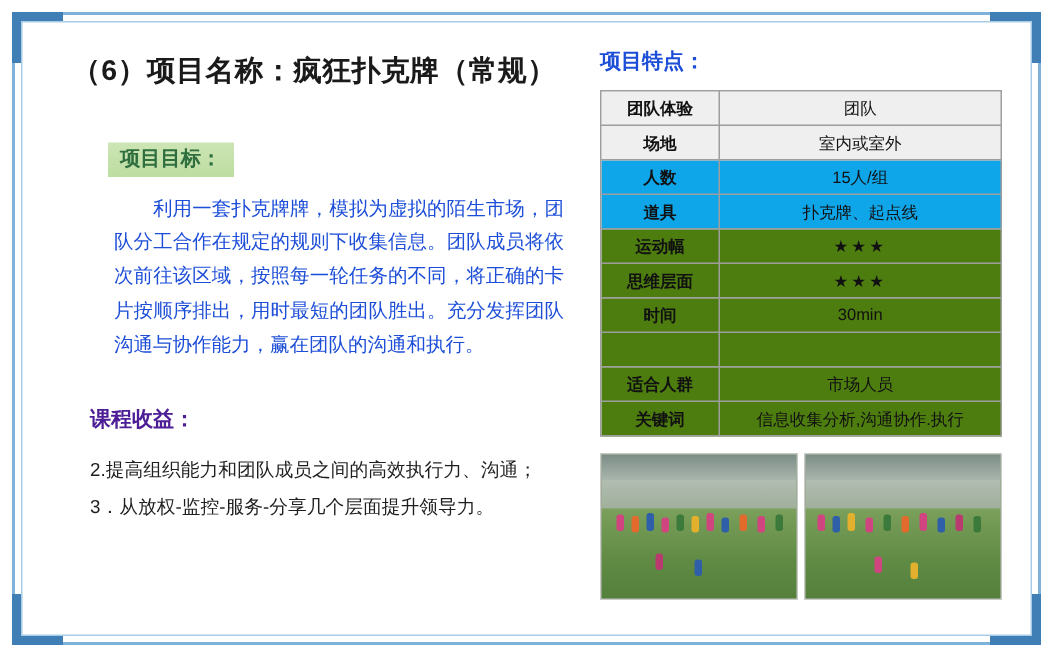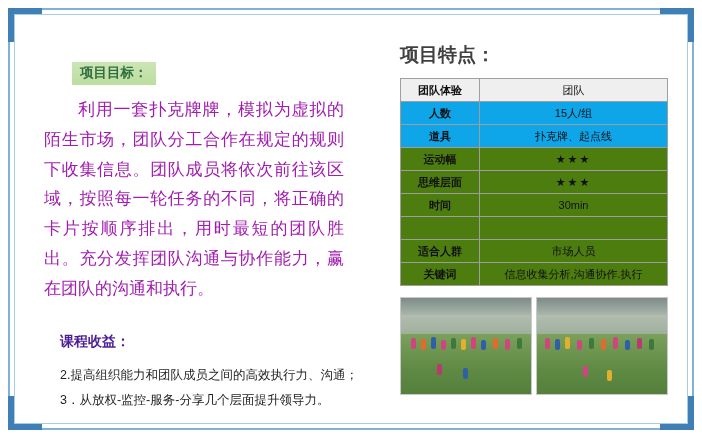--- a/index.html
+++ b/index.html
@@ -75,25 +75,25 @@
     color: #2f6f3f;
     padding: 2px 8px 3px 8px;
     margin-top: 34px;
     margin-left: 42px;
     position: relative;
   }
   .section-label.highlight {
     background: linear-gradient(to bottom, #cde5b5 0%, #bcdda0 100%);
   }
   .body-text {
-    font-size: 17px;
-    color: #a21caf;
+    font-size: 13px;
+    color: #1d4ed8;
     line-height: 1.75;
     margin-top: 10px;
-    margin-left: 14px;
+    margin-left: 46px;
     width: 300px;
     text-align: justify;
     text-indent: 2em;
   }
   .benefit-title {
     font-size: 14px;
     font-weight: bold;
     color: #4c1d95;
     margin-top: 30px;
     margin-left: 30px;
@@ -109,24 +109,24 @@
   }
 
   
   .right-col {
     position: absolute;
     left: 378px;
     top: 6px;
     width: 270px;
   }
   .feature-title {
-    font-size: 19px;
-    font-weight: bold;
-    color: #404040;
-    margin-top: 14px;
+    font-size: 14px;
+    font-weight: bold;
+    color: #1d4ed8;
+    margin-top: 4px;
     margin-bottom: 10px;
   }
   table.features {
     border-collapse: collapse;
     width: 268px;
     table-layout: fixed;
   }
   table.features td {
     border: 1px solid #9e9e9e;
     font-size: 11px;
@@ -200,20 +200,21 @@
   <div class="frame-outer"></div>
   <div class="frame-inner"></div>
   <div class="corner tl"></div>
   <div class="corner tr"></div>
   <div class="corner bl"></div>
   <div class="corner br"></div>
 
   <div class="content">
 
     <div class="left-col">
+      <div class="title">（6）项目名称：疯狂扑克牌（常规）</div>
 
       <div class="section-label highlight">项目目标：</div>
 
       <div class="body-text">利用一套扑克牌牌，模拟为虚拟的陌生市场，团队分工合作在规定的规则下收集信息。团队成员将依次前往该区域，按照每一轮任务的不同，将正确的卡片按顺序排出，用时最短的团队胜出。充分发挥团队沟通与协作能力，赢在团队的沟通和执行。</div>
 
       <div class="benefit-title">课程收益：</div>
 
       <div class="benefit-list">
         <div class="benefit-item">2.提高组织能力和团队成员之间的高效执行力、沟通；</div>
         <div class="benefit-item">3．从放权-监控-服务-分享几个层面提升领导力。</div>
@@ -221,20 +222,24 @@
     </div>
 
     <div class="right-col">
       <div class="feature-title">项目特点：</div>
 
       <table class="features">
         <tbody>
           <tr class="row-a">
             <td class="k">团队体验</td>
             <td>团队</td>
+          </tr>
+          <tr class="row-a">
+            <td class="k">场地</td>
+            <td>室内或室外</td>
           </tr>
           <tr class="row-b">
             <td class="k">人数</td>
             <td>15人/组</td>
           </tr>
           <tr class="row-b">
             <td class="k">道具</td>
             <td>扑克牌、起点线</td>
           </tr>
           <tr class="row-c">

